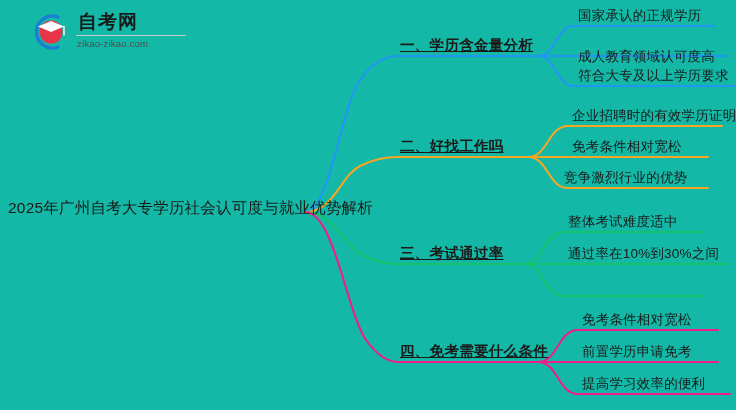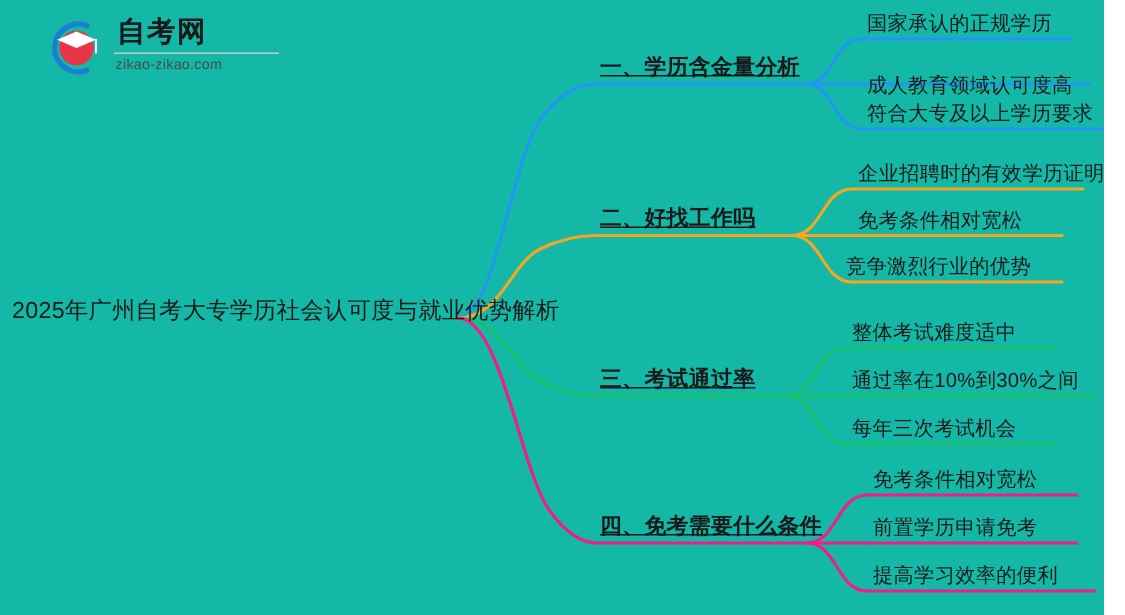--- a/index.html
+++ b/index.html
@@ -173,20 +173,19 @@
   <div class="node leaf-label" style="left:578px; top:69px;">符合大专及以上学历要求</div>
 
   <div class="node branch-label" style="left:400px; top:139px;">二、好找工作吗</div>
   <div class="node leaf-label" style="left:572px; top:109px;">企业招聘时的有效学历证明</div>
   <div class="node leaf-label" style="left:572px; top:140px;">免考条件相对宽松</div>
   <div class="node leaf-label" style="left:564px; top:171px;">竞争激烈行业的优势</div>
 
   <div class="node branch-label" style="left:400px; top:246px;">三、考试通过率</div>
   <div class="node leaf-label" style="left:568px; top:215px;">整体考试难度适中</div>
   <div class="node leaf-label" style="left:568px; top:247px;">通过率在10%到30%之间</div>
-  <div class="node leaf-label" style="left:568px; top:279px;">每年三次考试机会</div>
 
   <div class="node branch-label" style="left:400px; top:344px;">四、免考需要什么条件</div>
   <div class="node leaf-label" style="left:582px; top:313px;">免考条件相对宽松</div>
   <div class="node leaf-label" style="left:582px; top:345px;">前置学历申请免考</div>
   <div class="node leaf-label" style="left:582px; top:377px;">提高学习效率的便利</div>
 
 </div>
 
 </body></html>

